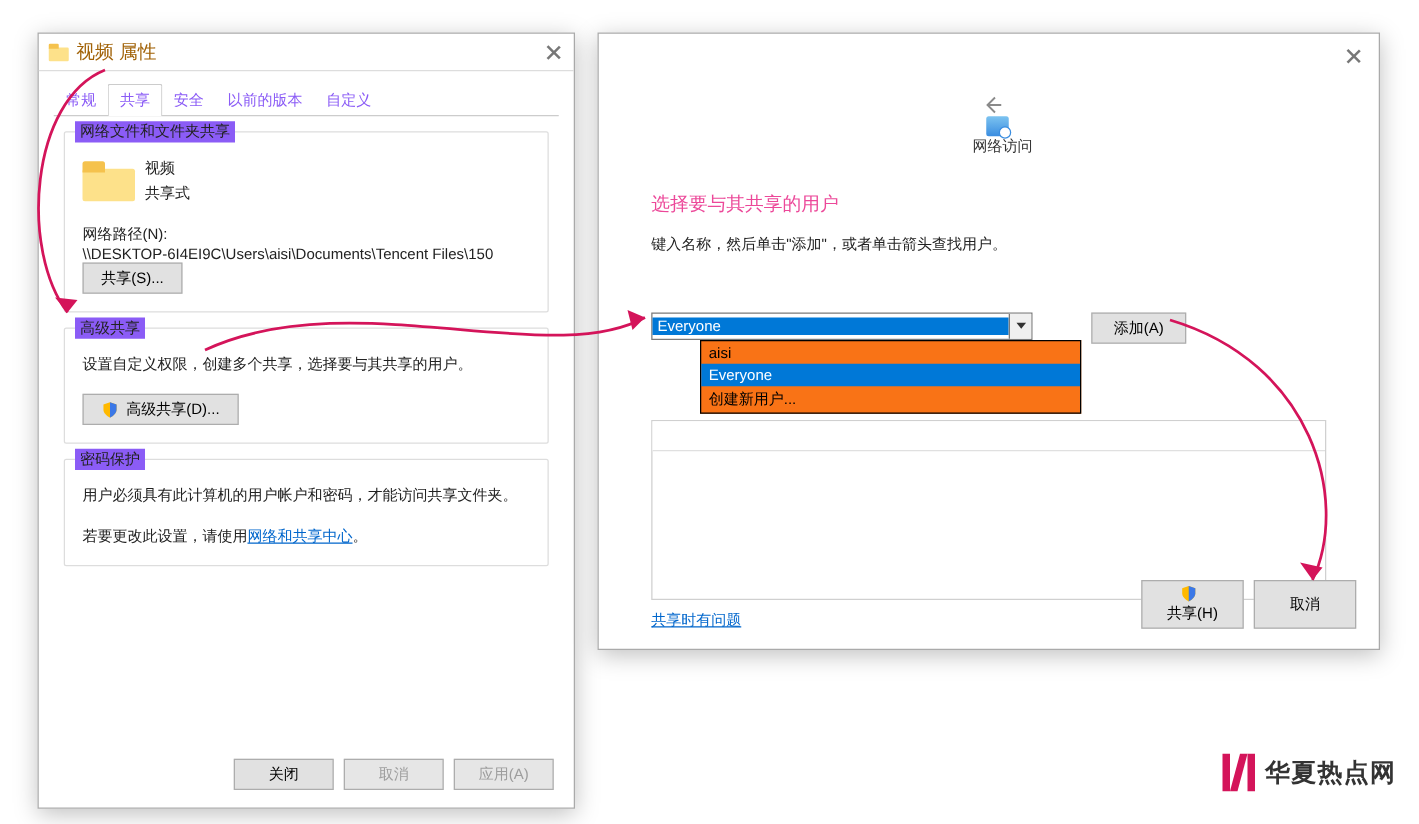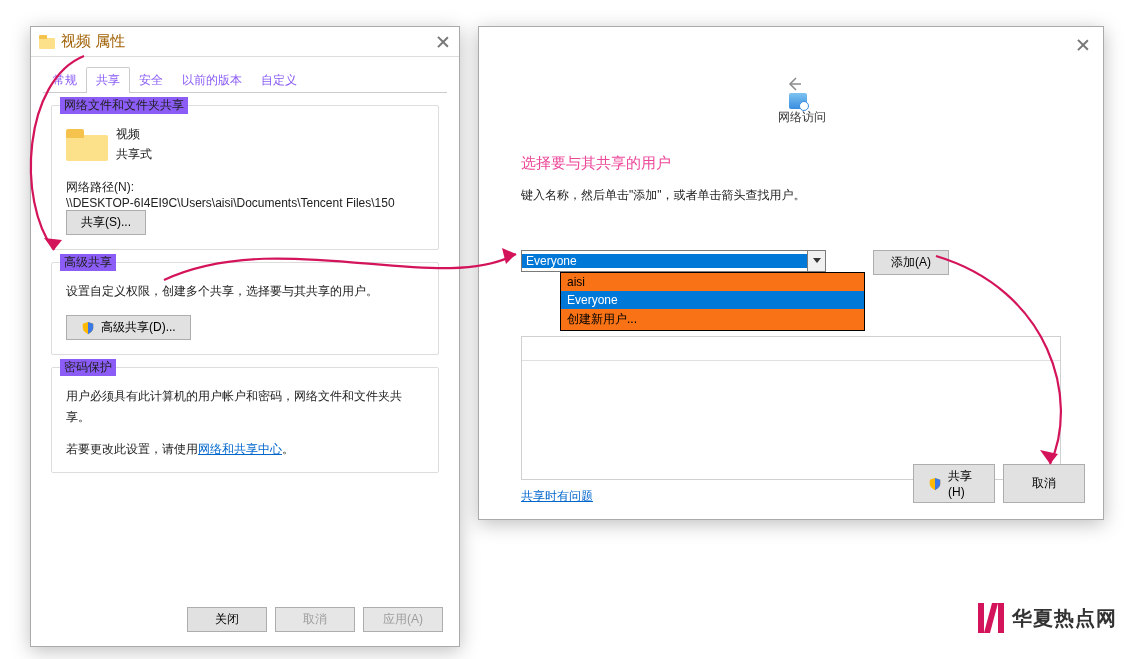--- a/index.html
+++ b/index.html
@@ -52,21 +52,21 @@
 .combo-arrow{width:18px; height:20px; border-left:1px solid #7a7a7a; display:flex;align-items:center;justify-content:center;cursor:pointer;background:#f0f0f0;}
 .combo-arrow svg{width:8px;height:6px;}
 .dropdown{position:absolute; left:0; top:22px; width:100%; border:1px solid #000; background:#f97316; z-index:5;margin-left:39px;}
 .dd-item{padding:2px 6px; cursor:pointer; color:#000;}
 .dd-item.hover{background:#0078d7; color:#fff;}
 .add-btn{margin-left:28px; width:76px; justify-content:center;}
 .listbox{margin:0 42px 0 42px; border:1px solid #d0d0d0; height:144px; background:#fff; position:relative; top:0px;}
 .listhead{height:24px;border-bottom:1px solid #e0e0e0;background:#fff;}
 .problem-link{margin:8px 0 0 42px; display:inline-block;}
 .right-footer{position:absolute; bottom:16px; right:18px; display:flex; gap:8px;}
-.right-footer .btn{width:82px;justify-content:center;}
+.right-footer .btn{width:82px;justify-content:center;flex-direction:column;}
 
 svg.arrow path{stroke:#d4145a; stroke-width:2.2; fill:none;}
 .arrow-head{fill:#d4145a;}
 
 .watermark{position:absolute; right:18px; bottom:26px; display:flex; align-items:center; gap:8px; color:#333;padding-left:32px;}
 .wm-logo{display:flex; gap:3px;}
 .wm-bar{width:6px; height:30px; background:#d4145a;}
 .wm-bar.mid{transform:skewX(-15deg);margin:0 1px;}
 .wm-txt{font-size:20px; font-weight:bold; letter-spacing:1px;}
 </style>
@@ -110,21 +110,21 @@
             <path d="M8 1 L14 3 V8 C14 12 8 15 8 15 C8 15 2 12 2 8 V3 Z" fill="#ffb900"></path>
             <path d="M8 1 L14 3 V8 C14 12 8 15 8 15 V1 Z" fill="#3b78e7"></path>
           </svg>
         </span>
       <span>高级共享(D)...</span>
     </span>
   </div>
 
   <div class="groupbox">
     <span class="legend">密码保护</span>
-    <div class="descr">用户必须具有此计算机的用户帐户和密码，网络文件和文件夹共享。</div>
+    <div class="descr">用户必须具有此计算机的用户帐户和密码，才能访问共享文件夹。</div>
     <div>
       <span>若要更改此设置，请使用</span><span class="link">网络和共享中心</span><span>。</span>
     </div>
   </div>
 
   <div class="bottom-btns">
     <span class="btn">关闭</span>
     <span class="btn disabled">取消</span>
     <span class="btn disabled">应用(A)</span>
   </div>

